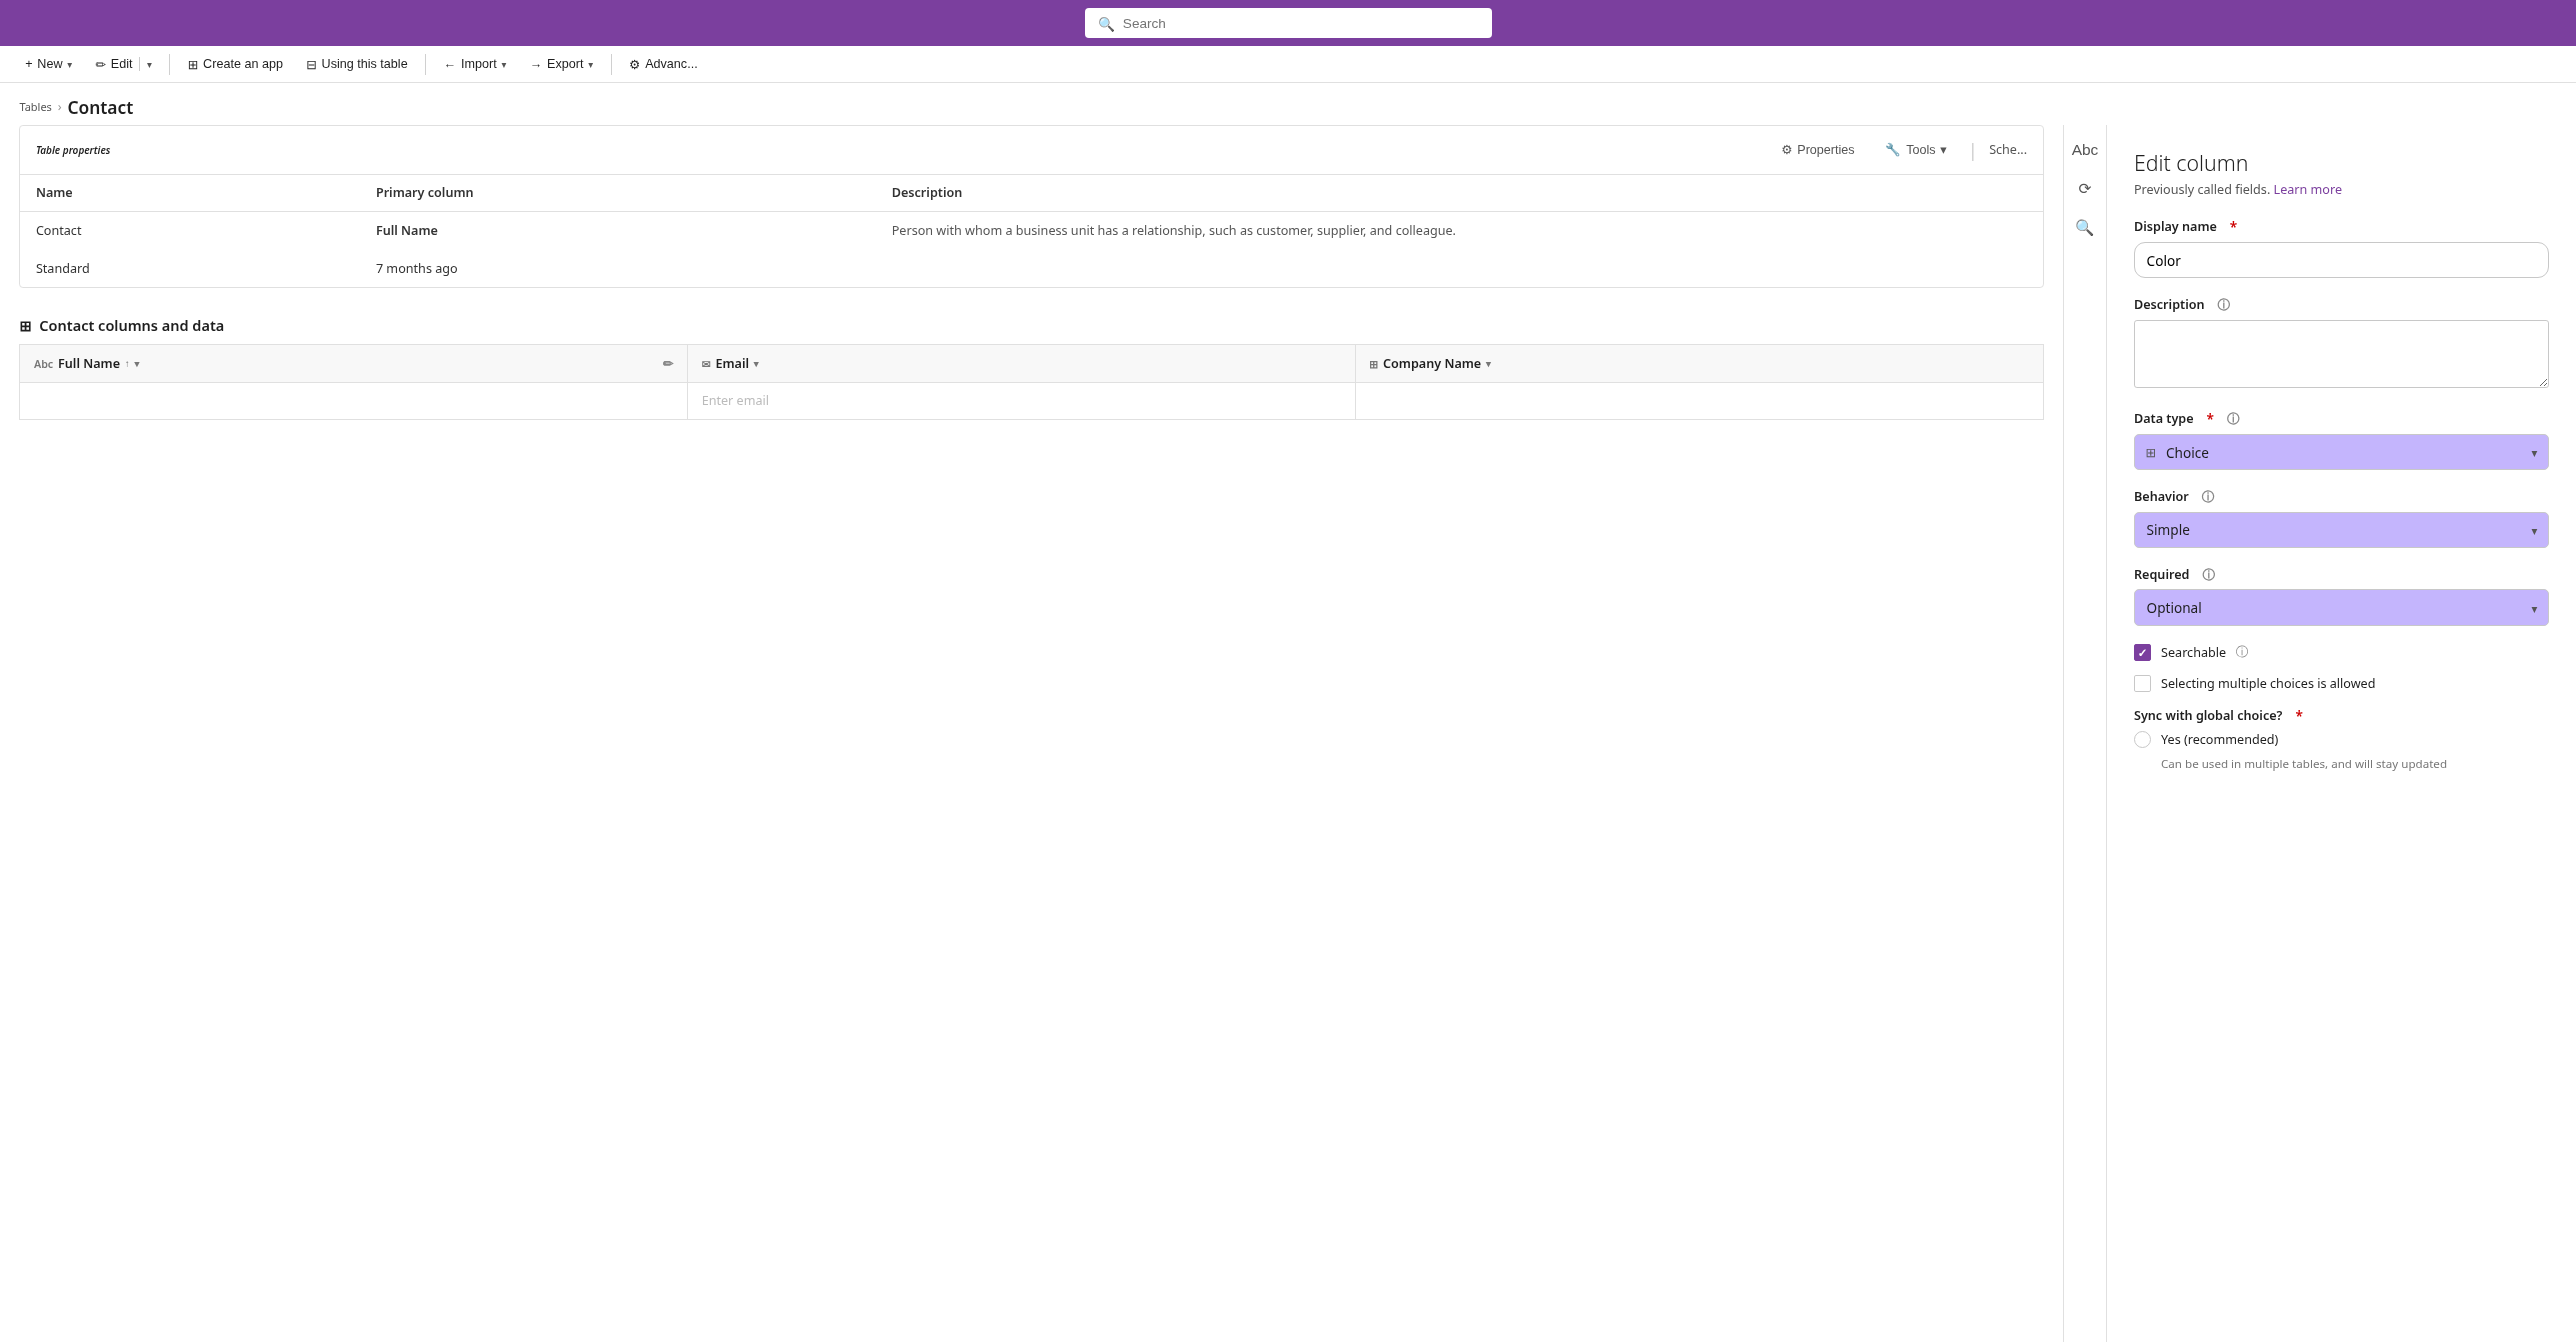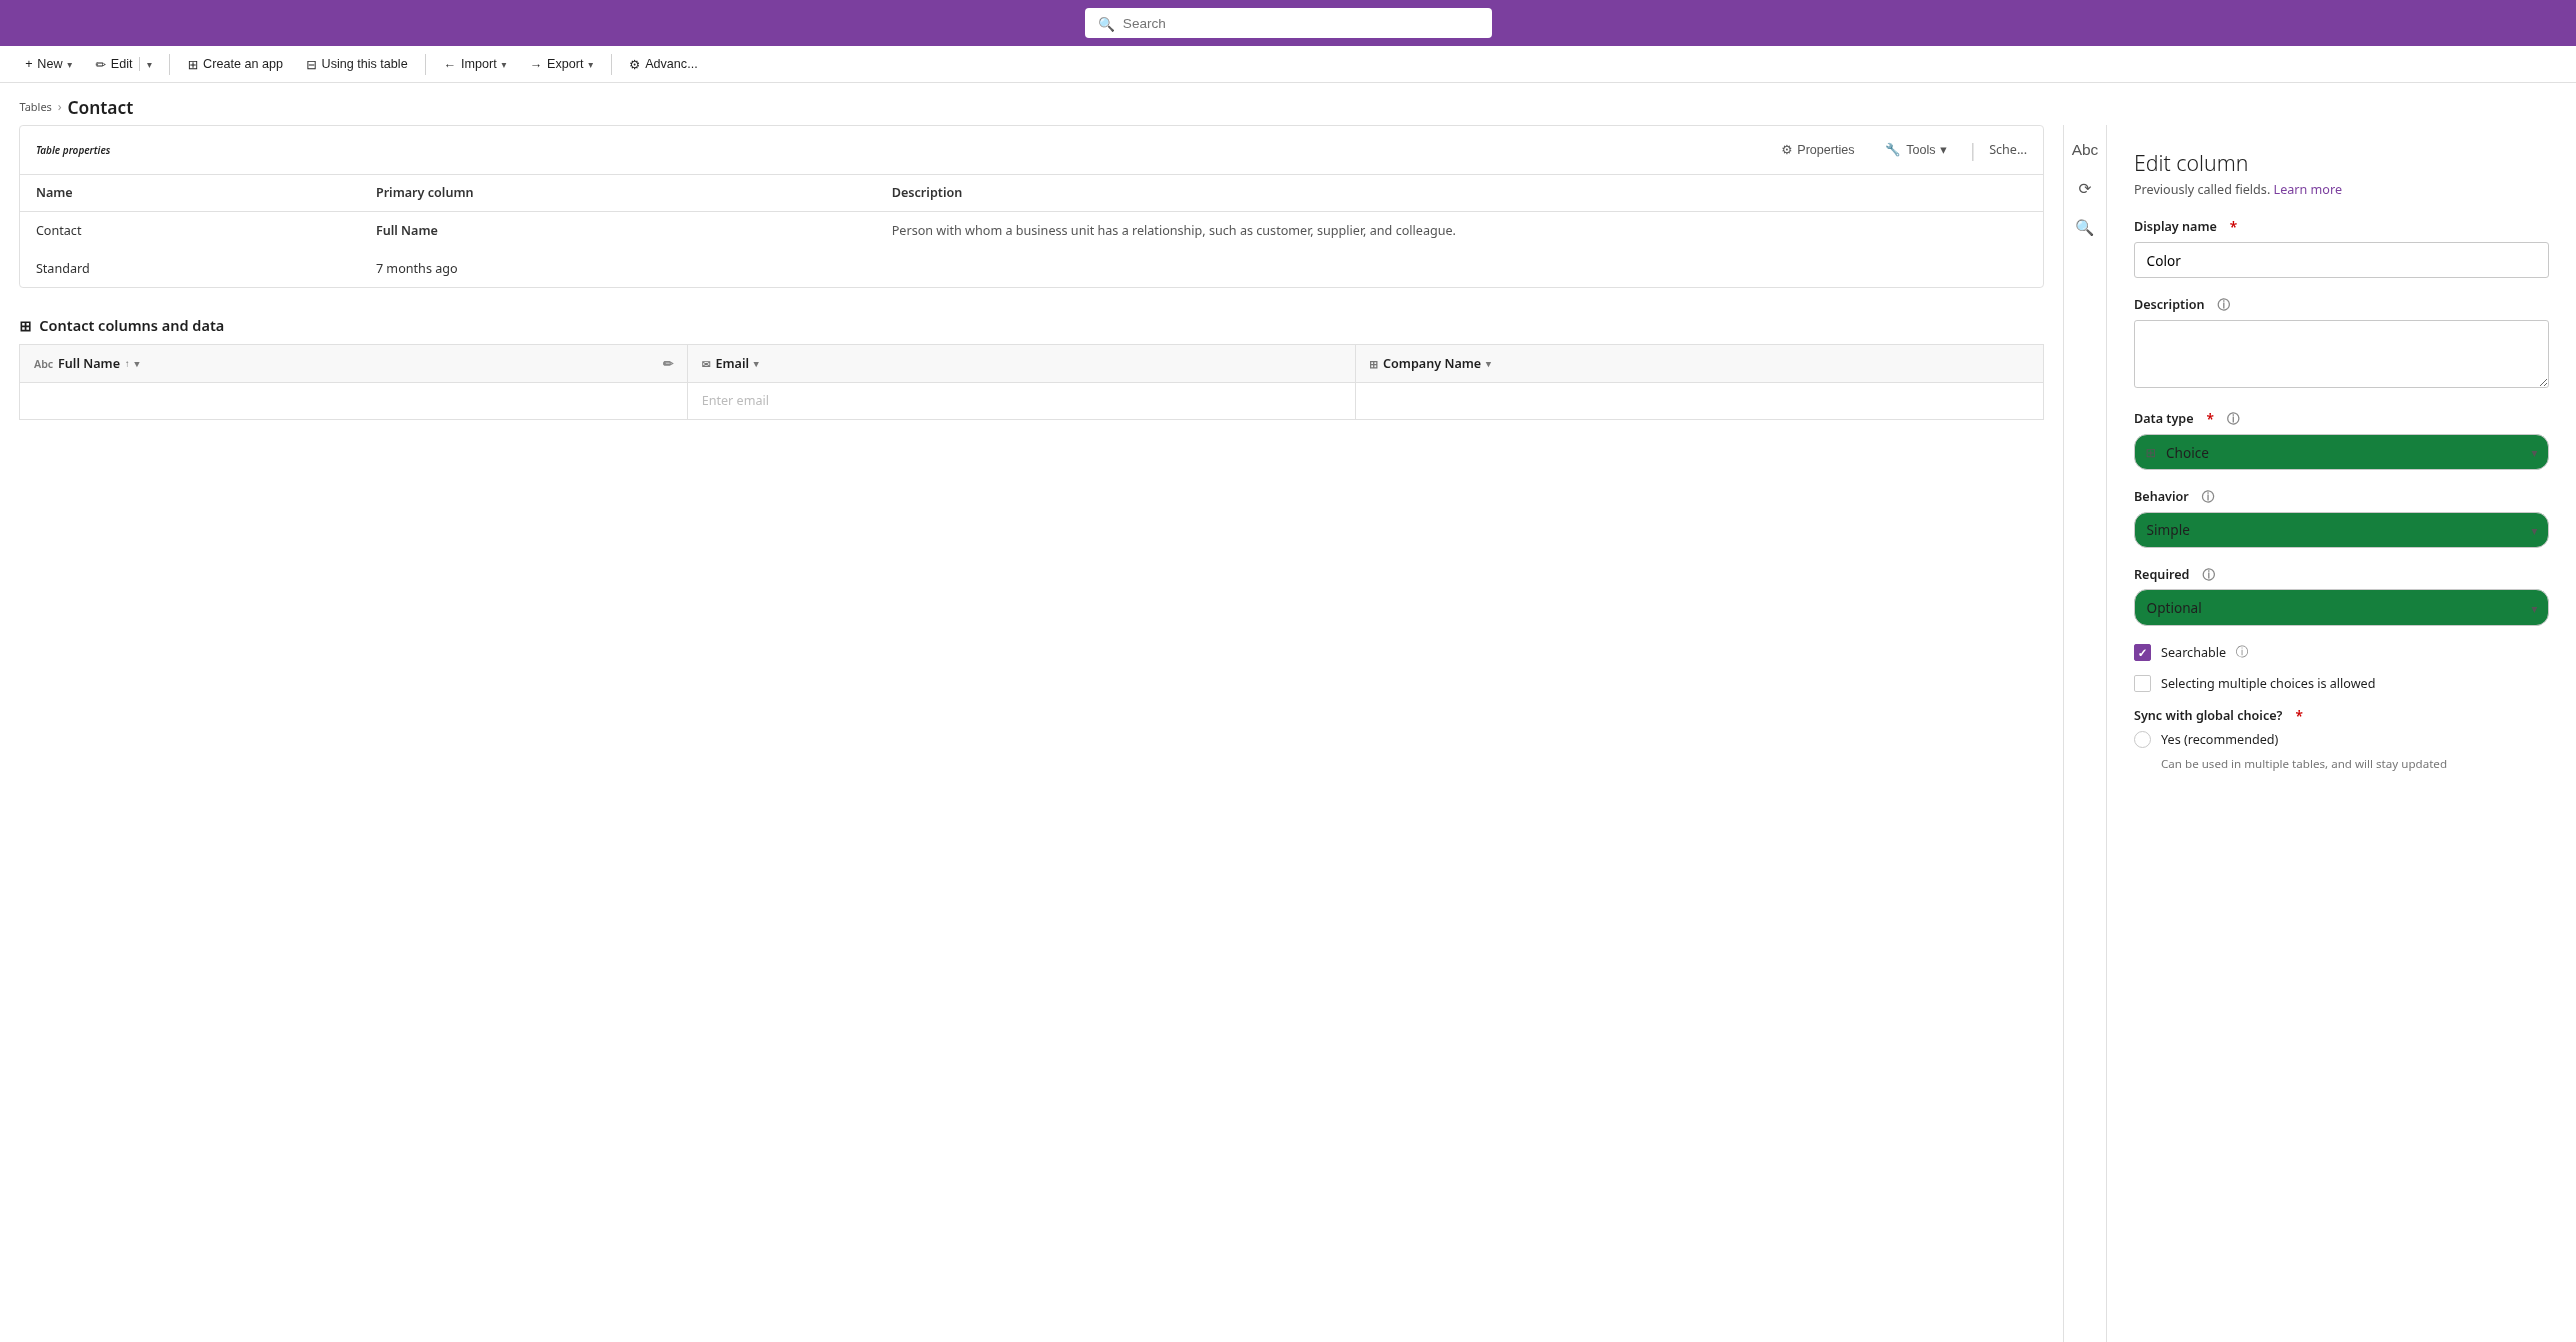--- a/index.html
+++ b/index.html
@@ -174,21 +174,21 @@
       align-items: center;
       gap: 13px;
     }
     .required-star { color: #c00; font-size: 13.6px; }
     .info-icon { color: #888; font-size: 12.6px; cursor: help; }
 
     .field-input {
       width: 100%;
       padding: 7.8px 11.6px;
       border: 1px solid #c8c8c8;
-      border-radius: 3px;
+      border-radius: 11px;
       font-size: 13.6px;
       outline: none;
       font-family: inherit;
     }
 
     .field-textarea {
       width: 100%;
       padding: 7.8px 11.6px;
       border: 1px solid #c8c8c8;
       border-radius: 2.9px;
@@ -200,23 +200,23 @@
     }
 
     .field-select-wrap {
       position: relative;
       width: 100%;
     }
     .field-select-wrap select {
       width: 100%;
       padding: 7.8px 35px 7.8px 11.6px;
       border: 1px solid #c8c8c8;
-      border-radius: 13px;
+      border-radius: 5px;
       font-size: 13.6px;
-      background: #15803d;
+      background: #c4b5fd;
       appearance: none;
       -webkit-appearance: none;
       outline: none;
       font-family: inherit;
       cursor: pointer;
       color: #1f1f1f;
     }
     .field-select-wrap .select-chevron {
       position: absolute;
       right: 11.6px;

